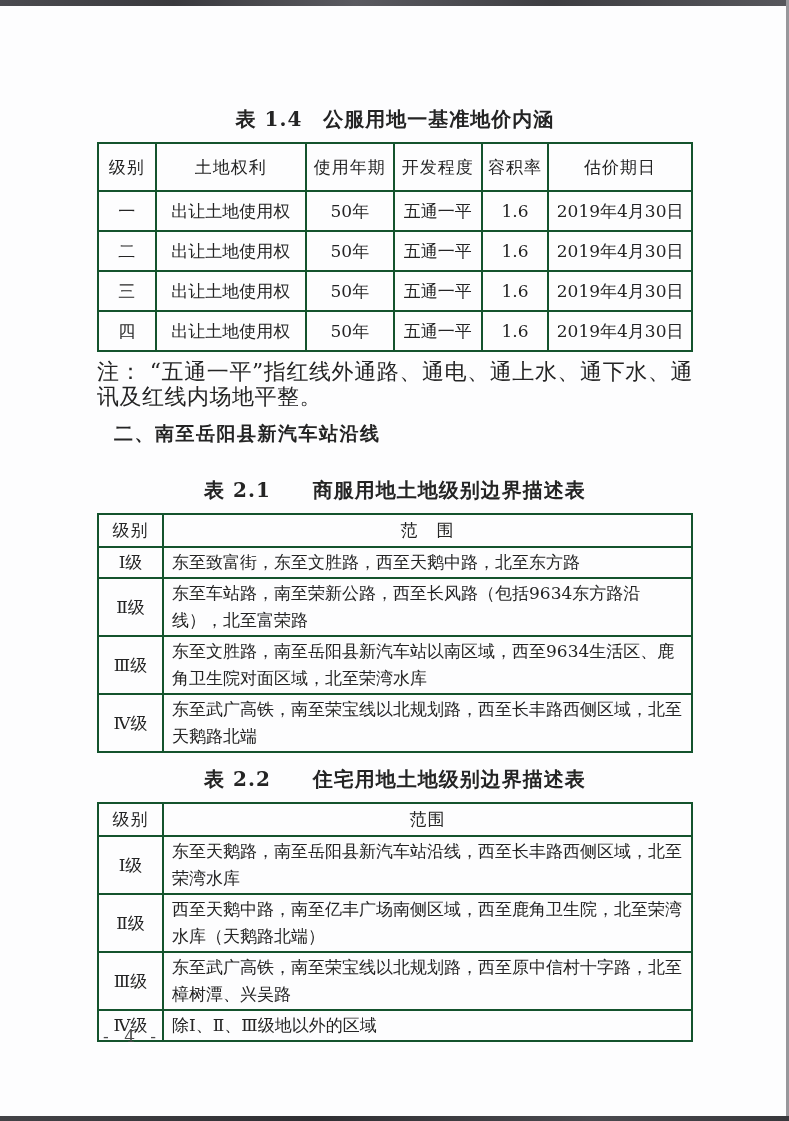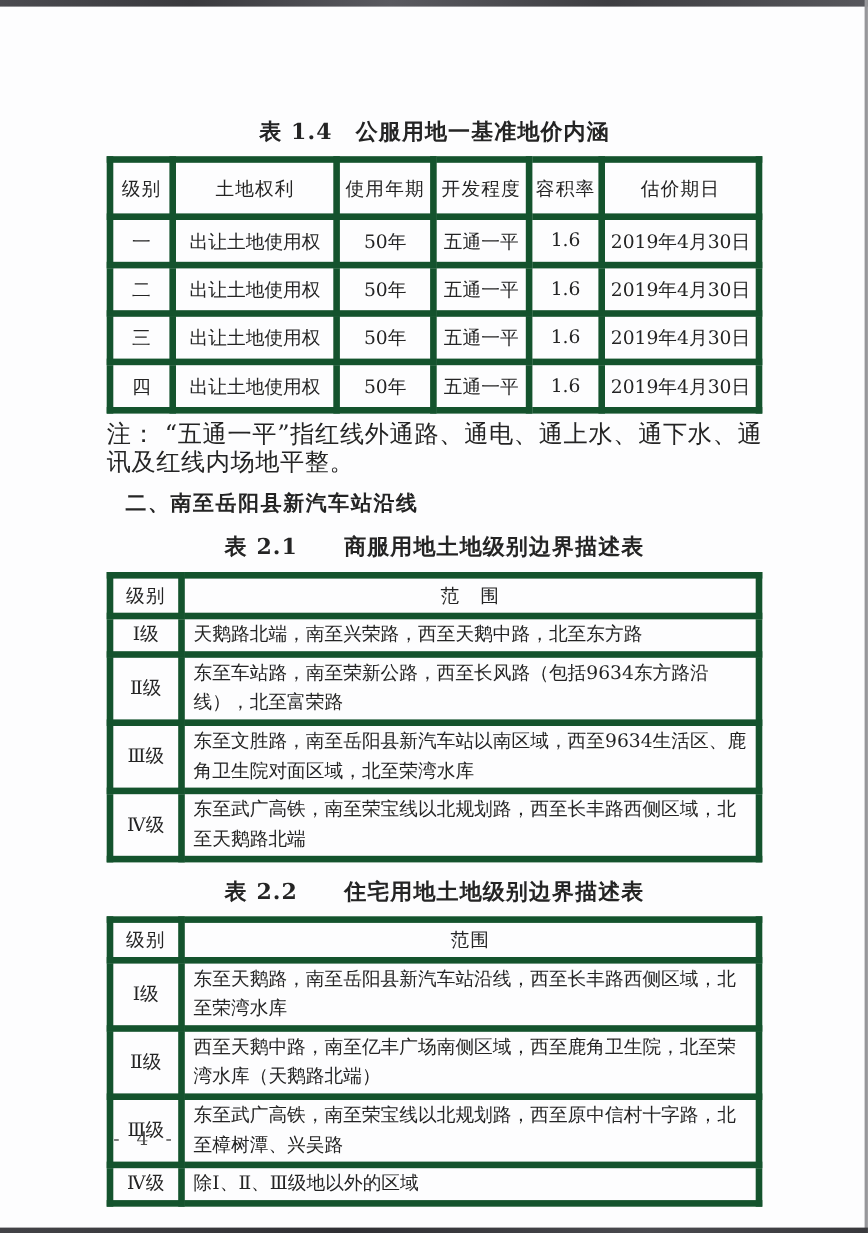--- a/index.html
+++ b/index.html
@@ -41,21 +41,21 @@
     letter-spacing:1px;
     white-space:pre;
   }
 
   table {
     width:100%;
     border-collapse:collapse;
     table-layout:fixed;
   }
   th, td {
-    border:6px solid #14532d;
+    border:2px solid #14532d;
     font-weight:normal;
     font-size:17px;
     overflow:hidden;
   }
 
   
   .t14 th { height:44px; text-align:center; letter-spacing:1px; }
   .t14 td { height:36px; text-align:center; }
 
   
@@ -67,21 +67,21 @@
     letter-spacing:0.5px;
   }
 
   .section-heading {
     margin:12px 0 0 0;
     padding-left:17px;
     font-size:19px;
     font-weight:bold;
     letter-spacing:1.5px;
   }
-  .section-heading + .tbl-title { margin-top:13px; }
+  .section-heading + .tbl-title { margin-top:30px; }
 
   
   .t2 { margin-bottom:0; }
   .t2 th { height:29px; text-align:center; letter-spacing:1px; white-space:pre; }
   .t2 td { padding:1px 8px; line-height:27px; }
   .t2 td.level { text-align:center; padding:1px 2px; }
   .t2 td.range { text-align:left; }
 
   .tbl-title.mt { margin-top:13px; }
 
@@ -173,21 +173,21 @@
         </colgroup>
       <thead>
         <tr>
           <th>级别</th>
           <th>范　围</th>
         </tr>
       </thead>
       <tbody>
         <tr>
           <td class="level">Ⅰ级</td>
-          <td class="range">天鹅路北端，南至兴荣路，西至天鹅中路，北至东方路</td>
+          <td class="range">东至致富街，东至文胜路，西至天鹅中路，北至东方路</td>
         </tr>
         <tr>
           <td class="level">Ⅱ级</td>
           <td class="range">东至车站路，南至荣新公路，西至长风路（包括9634东方路沿线），北至富荣路</td>
         </tr>
         <tr>
           <td class="level">Ⅲ级</td>
           <td class="range">东至文胜路，南至岳阳县新汽车站以南区域，西至9634生活区、鹿角卫生院对面区域，北至荣湾水库</td>
         </tr>
         <tr>

